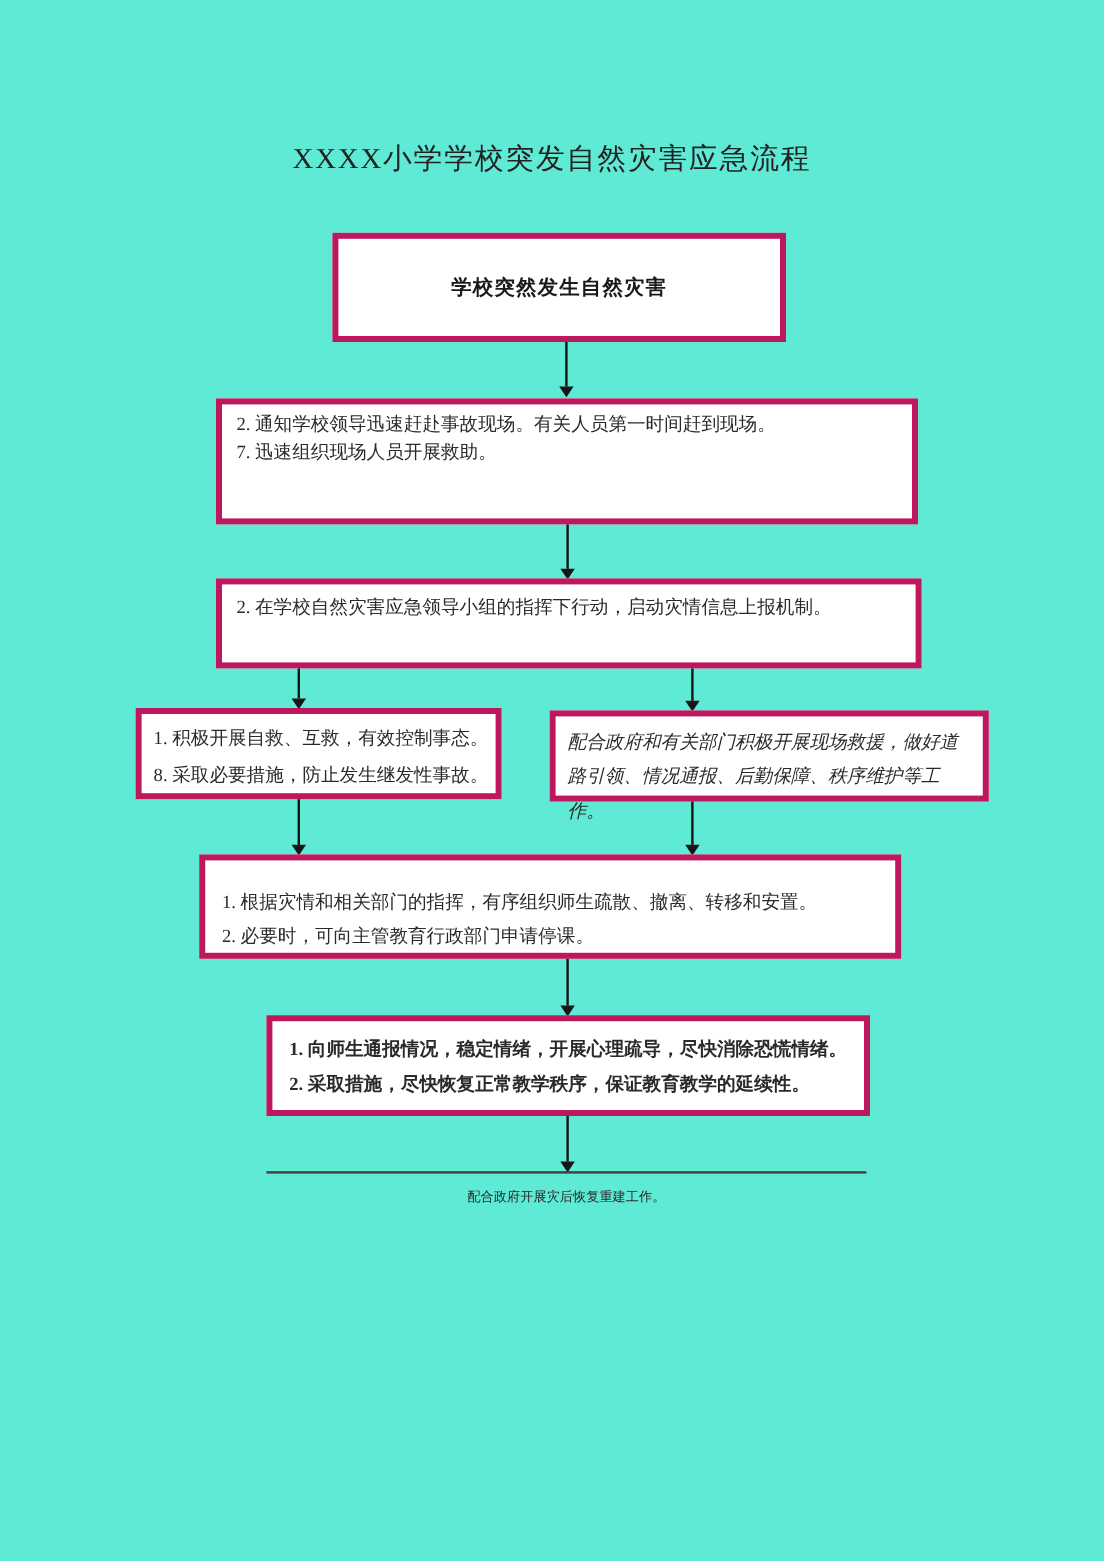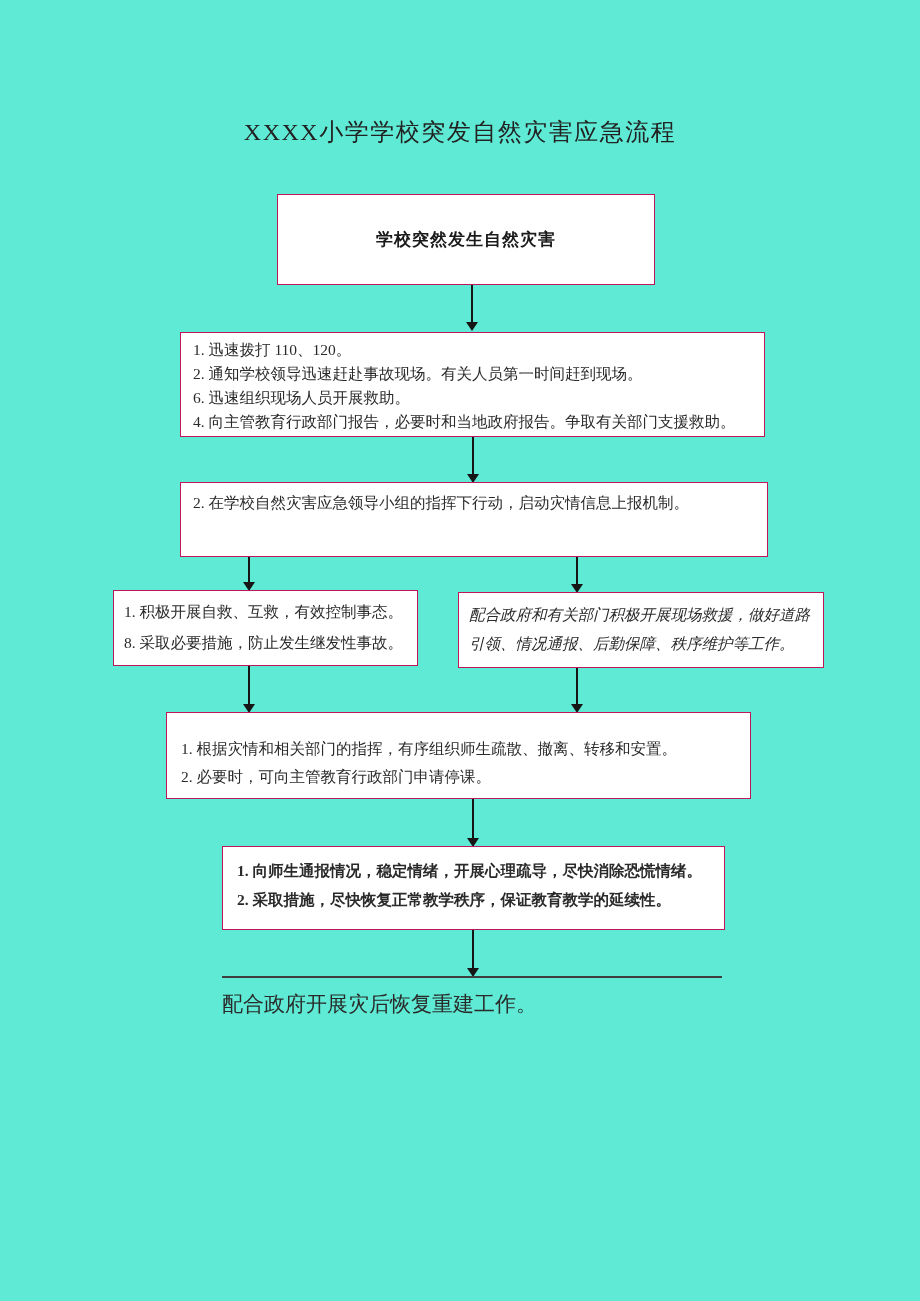--- a/index.html
+++ b/index.html
@@ -19,21 +19,21 @@
     left: 0;
     width: 100%;
     text-align: center;
     font-size: 24px;
     letter-spacing: 1.5px;
     color: #222222;
   }
   .fbox {
     position: absolute;
     box-sizing: border-box;
-    border: 1px solid #be185d;
+    border: 5px solid #be185d;
     background: #ffffff;
     font-size: 15.5px;
     color: #2a2a2a;
   }
   .fbox .line { white-space: nowrap; }
   #box-start {
     left: 277px; top: 194px; width: 378px; height: 91px;
     display: flex; align-items: center; justify-content: center;
     font-weight: bold; font-size: 17px; letter-spacing: 1px; color: #1a1a1a;
   }
@@ -66,46 +66,44 @@
   #arrow-3 { left: 467px; top: 799px; height: 48px; }
   #arrow-4 { left: 467px; top: 930px; height: 47px; }
   .end-line {
     position: absolute;
     left: 222px; top: 976px; width: 500px;
     border-top: 2px solid #3f3f3f;
   }
   .end-text {
     position: absolute;
     left: 222px; top: 990px; width: 500px;
-    text-align: left;
-    font-size: 21px;
+    text-align: center;
+    font-size: 11px;
     color: #2a2a2a;
   }
 </style>
 </head>
 <body>
 
 <div class="page">
 
   <div class="doc-title">XXXX小学学校突发自然灾害应急流程</div>
 
   <div class="fbox" id="box-start">
     <span>学校突然发生自然灾害</span>
   </div>
 
   <div class="arrow" id="arrow-1">
     <div class="arrow-line"></div>
     <div class="arrow-head"></div>
   </div>
 
   <div class="fbox" id="box-immediate">
-    <div class="line">1. 迅速拨打 110、120。</div>
     <div class="line">2. 通知学校领导迅速赶赴事故现场。有关人员第一时间赶到现场。</div>
-    <div class="line">6. 迅速组织现场人员开展救助。</div>
-    <div class="line">4. 向主管教育行政部门报告，必要时和当地政府报告。争取有关部门支援救助。</div>
+    <div class="line">7. 迅速组织现场人员开展救助。</div>
   </div>
 
   <div class="arrow" id="arrow-2">
     <div class="arrow-line"></div>
     <div class="arrow-head"></div>
   </div>
 
   <div class="fbox" id="box-evacuation">
     <div class="line">2. 在学校自然灾害应急领导小组的指挥下行动，启动灾情信息上报机制。</div>
   </div>

